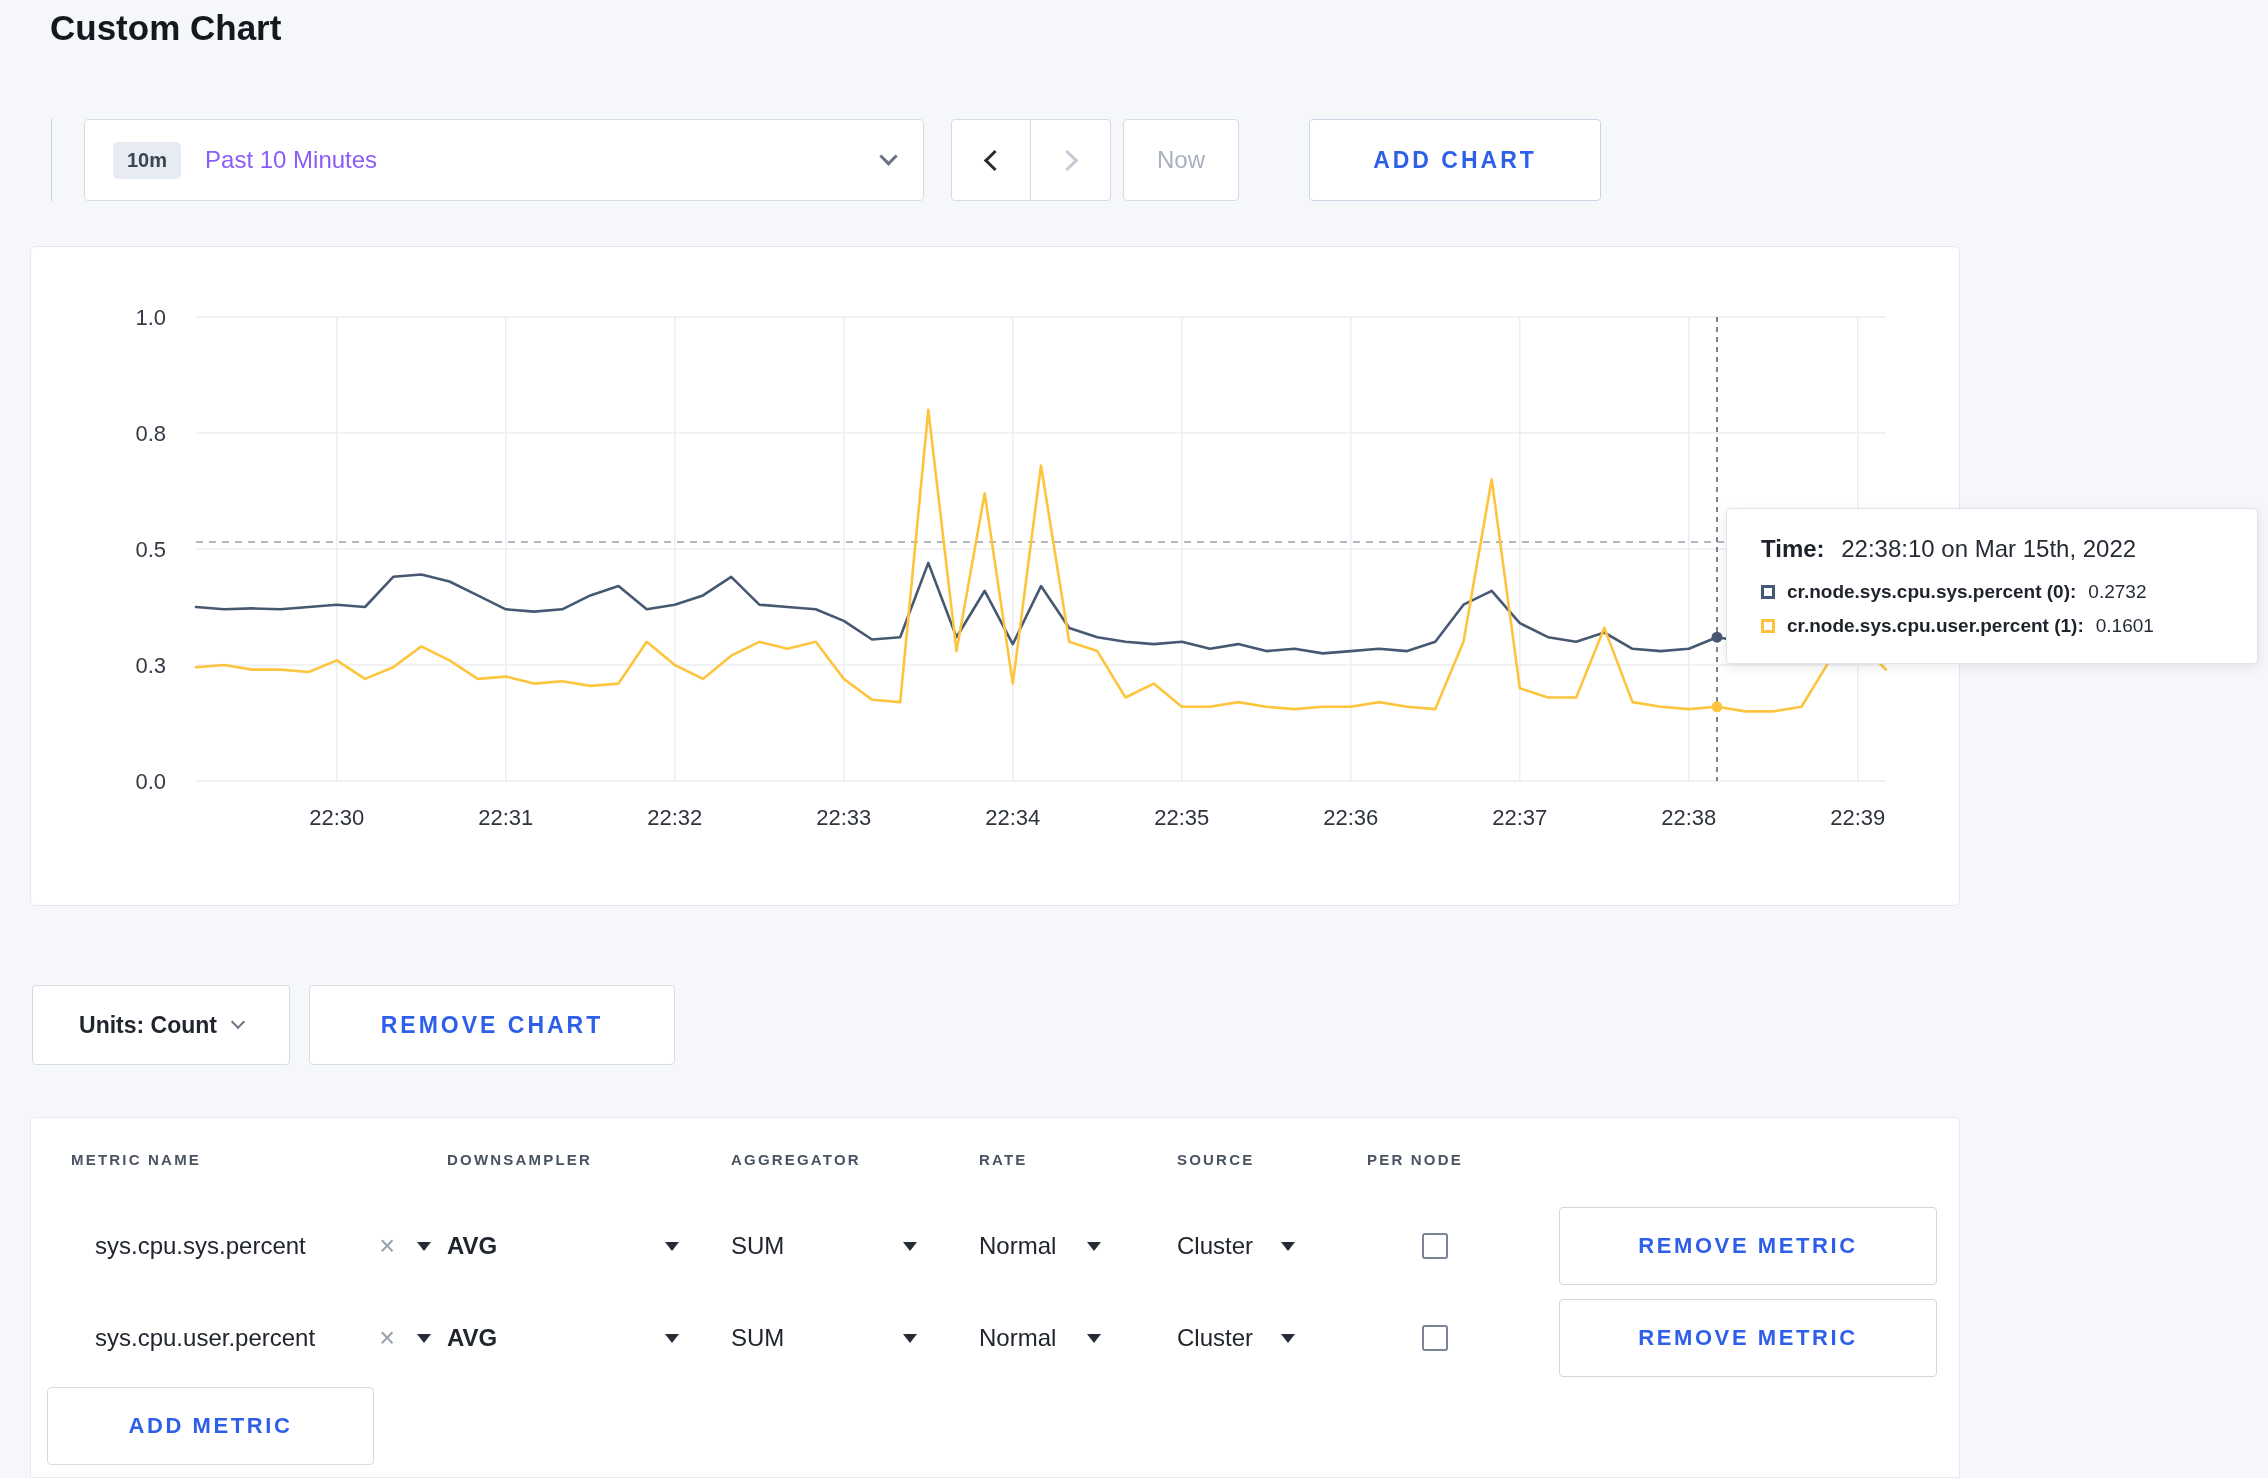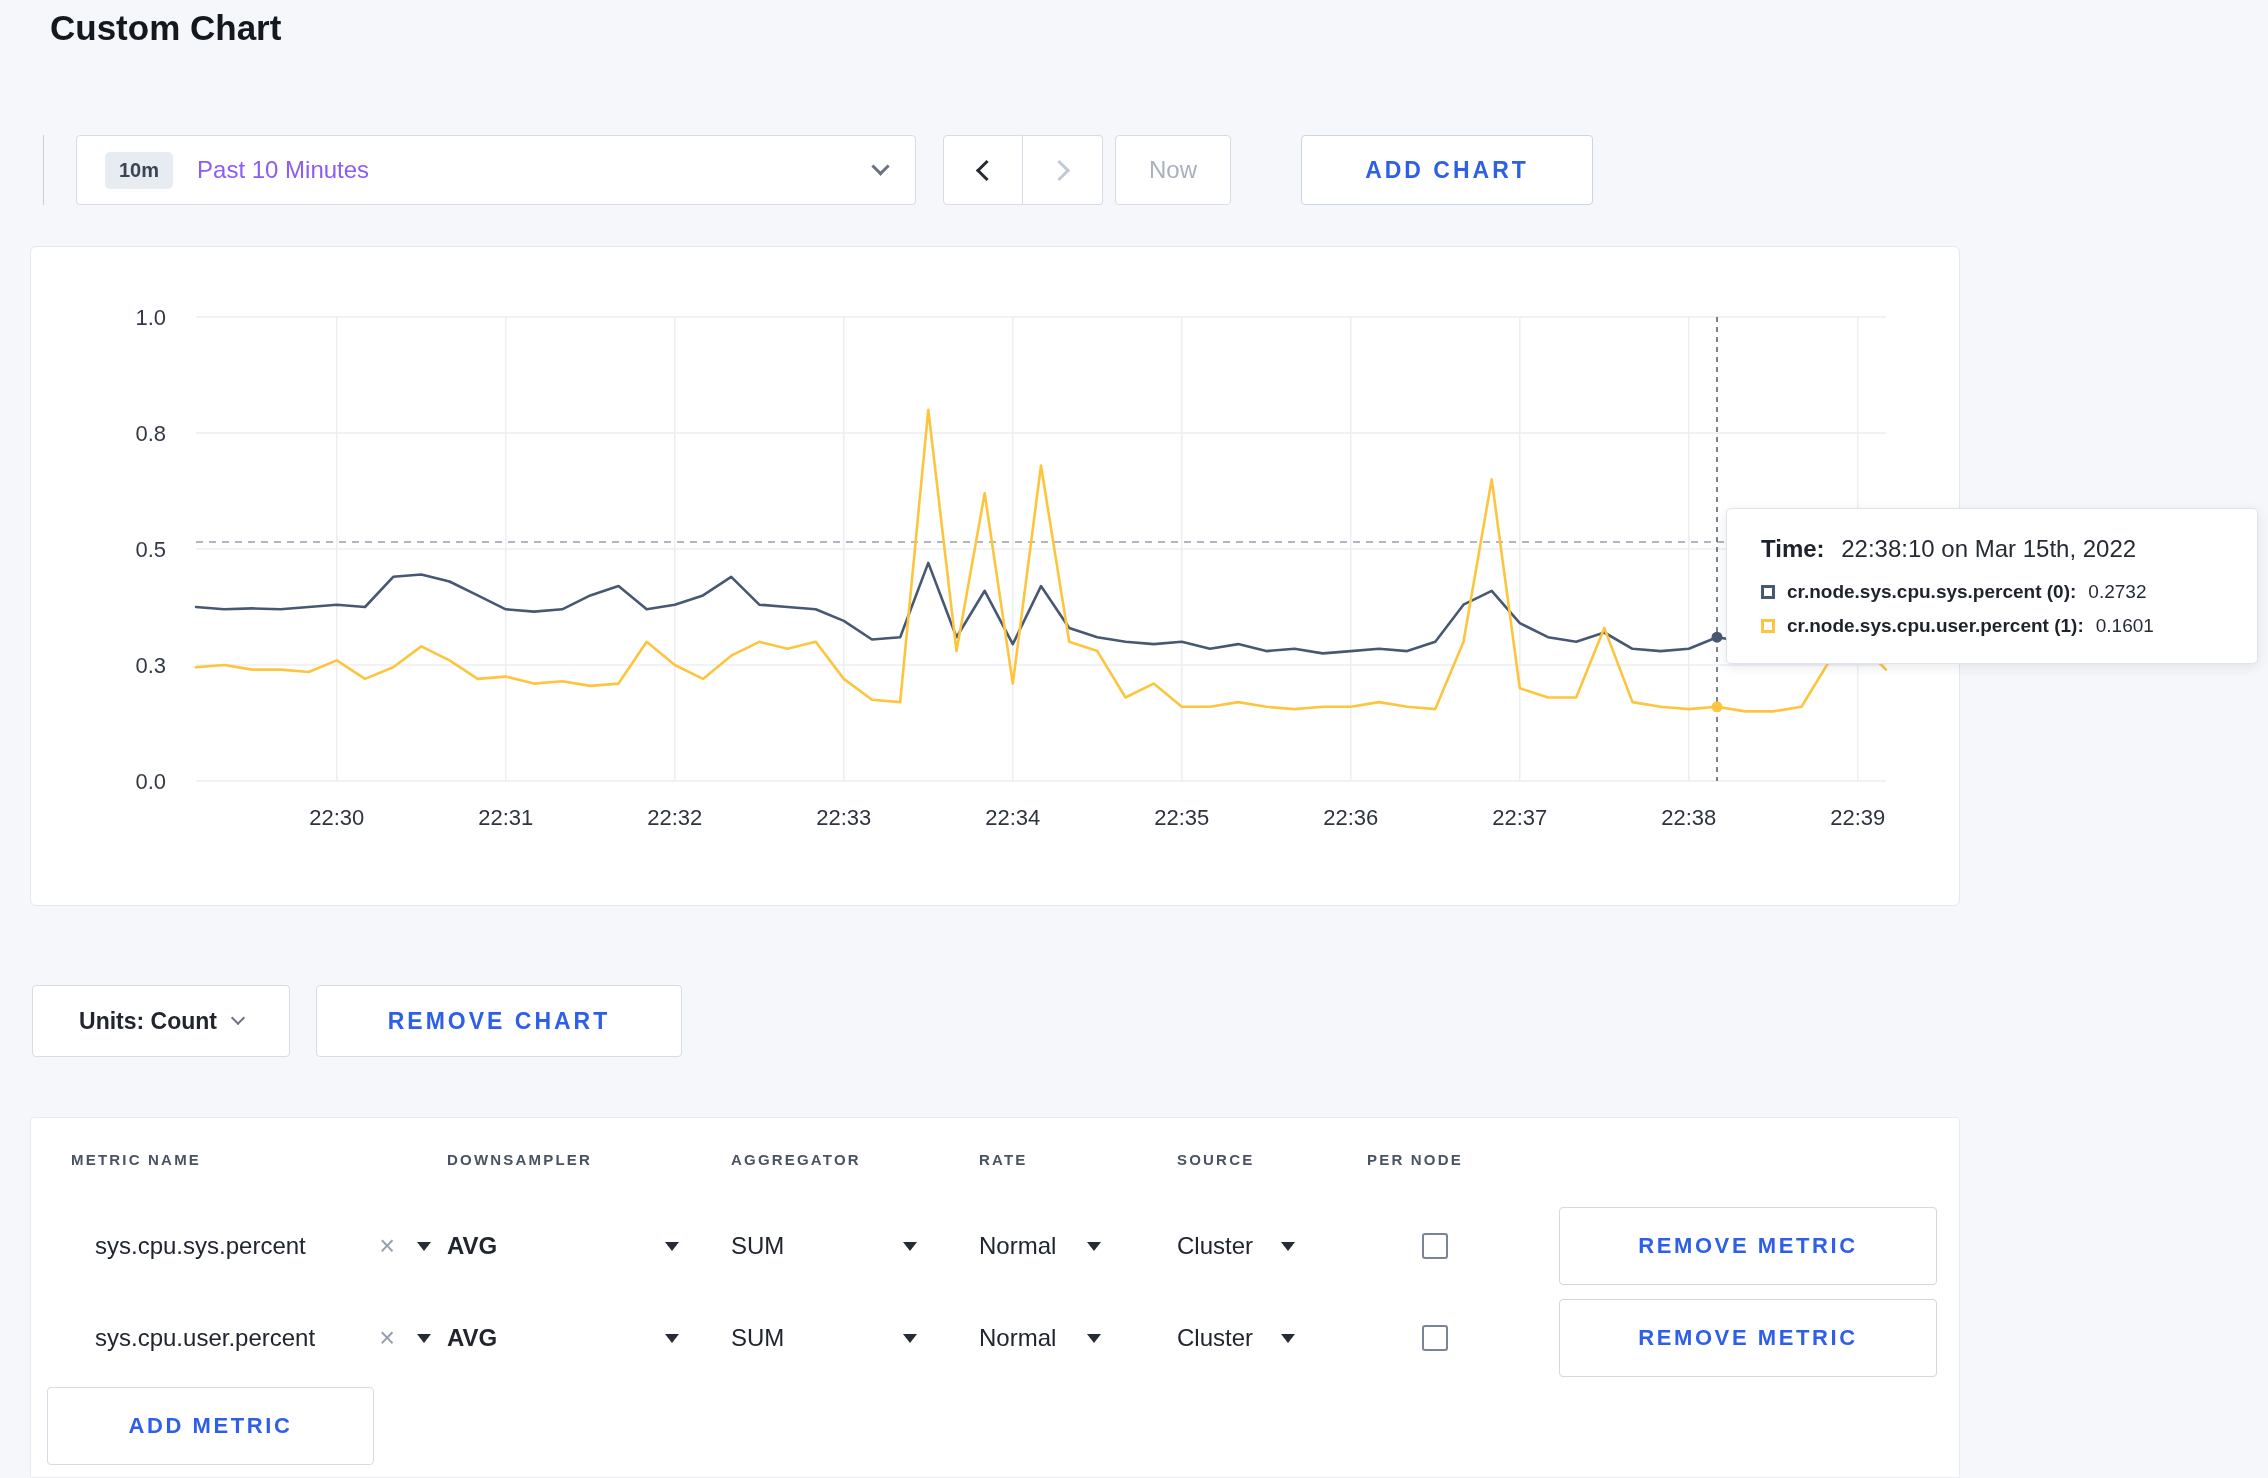--- a/index.html
+++ b/index.html
@@ -3,21 +3,21 @@
 <meta charset="utf-8">
 <style>
   :root { --accent: #2e5fe8; }
   * { box-sizing: border-box; margin: 0; padding: 0; }
   body { margin: 0; font-family: "Liberation Sans", sans-serif; }
   .page { position: relative; width: 2268px; height: 1478px; background: #f6f7fa; overflow: hidden; color: #1d222b; }
 
   .page-title { position: absolute; left: 50px; top: 8px; font-size: 35px; font-weight: 600; color: #14181f; }
 
   
-  .toolbar { position: absolute; left: 43px; top: 119px; height: 70px; display: flex; align-items: stretch; margin-top: 16px; }
+  .toolbar { position: absolute; left: 51px; top: 119px; height: 82px; display: flex; align-items: stretch; }
   .toolbar-divider { width: 1px; background: #c9cfdb; }
   .btn { background: #fff; border: 1px solid #d7dbe4; border-radius: 4px; display: flex; align-items: center; justify-content: center; cursor: pointer; }
 
   .time-select { margin-left: 32px; width: 840px; display: flex; align-items: center; padding: 0 28px; justify-content: flex-start; }
   .tw-badge { background: #e7ebf2; border-radius: 5px; padding: 7px 14px; font-size: 20px; font-weight: 700; color: #3c4452; }
   .tw-label { margin-left: 24px; font-size: 24px; color: #8b5cf6; }
   .time-select .spacer { flex: 1; }
   .chev { display: inline-block; width: 13px; height: 13px; border-right: 3px solid #6b7383; border-bottom: 3px solid #6b7383; }
   .chev.down { transform: rotate(45deg); margin-top: -7px; }
   .chev.small { width: 10px; height: 10px; border-width: 2.5px; }
@@ -40,21 +40,21 @@
   .chart-tooltip { position: absolute; left: 1726px; top: 508px; width: 532px; background: #fff; border: 1px solid #e0e3e9; border-radius: 5px; box-shadow: 0 3px 12px rgba(40,50,70,0.10); padding: 26px 34px; z-index: 5; }
   .tt-time-row { font-size: 24px; margin-bottom: 18px; }
   .tt-time-label { font-weight: 700; color: #1d222b; }
   .tt-time-value { margin-left: 10px; color: #262c36; }
   .tt-series-row { display: flex; align-items: center; margin-top: 12px; font-size: 19px; }
   .tt-sq { width: 14px; height: 14px; border: 3px solid #475872; background: #fff; margin-right: 12px; flex: none; }
   .tt-name { font-weight: 700; color: #1d222b; }
   .tt-value { margin-left: 12px; color: #262c36; }
 
   
-  .units-bar { position: absolute; left: 32px; top: 985px; display: flex; gap: 26px; height: 72px; }
+  .units-bar { position: absolute; left: 32px; top: 985px; display: flex; gap: 19px; height: 80px; }
   .units-btn { width: 258px; font-size: 23px; font-weight: 700; color: #20252e; gap: 16px; }
   .remove-chart-btn { width: 366px; font-size: 23px; font-weight: 600; letter-spacing: 3px; color: var(--accent); }
 
   
   .table-card { position: absolute; left: 30px; top: 1117px; width: 1930px; height: 361px; background: #fff; border: 1px solid #e9ebf0; border-radius: 4px 4px 0 0; }
   .tgrid { display: grid; grid-template-columns: 376px 284px 248px 198px 190px 192px 1fr; align-items: center; padding-left: 40px; }
   .thead { height: 82px; }
   .th { font-size: 15px; font-weight: 600; letter-spacing: 2.2px; color: #4a5361; }
   .trow { height: 92px; }
   .cell { display: flex; align-items: center; font-size: 24px; color: #20252e; }

